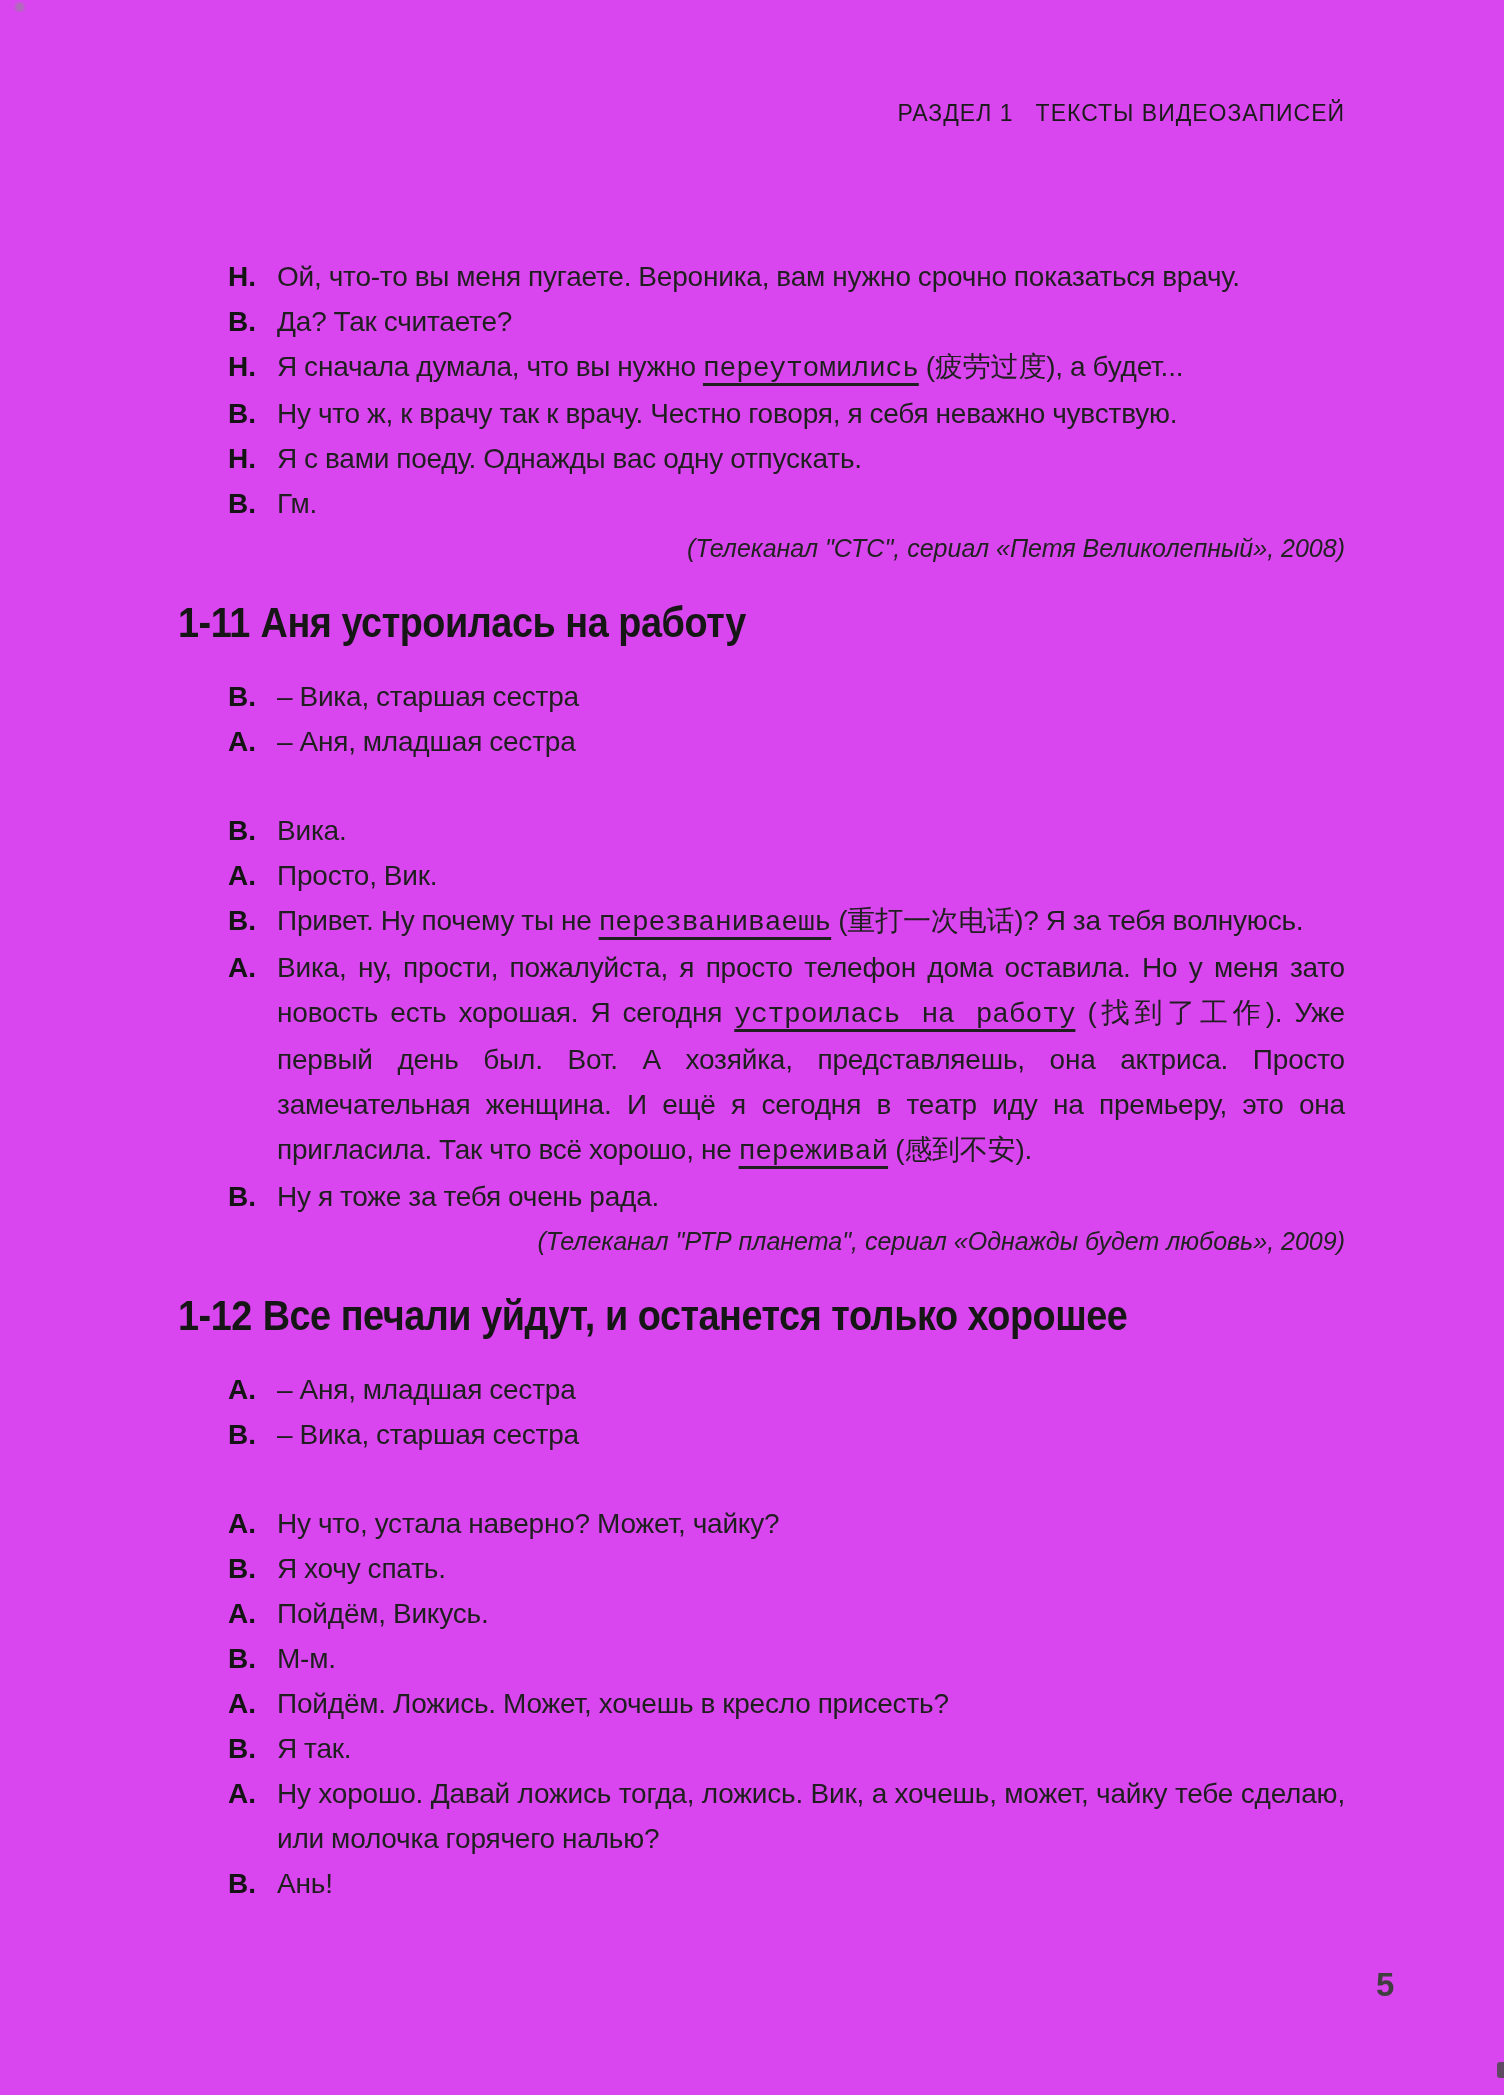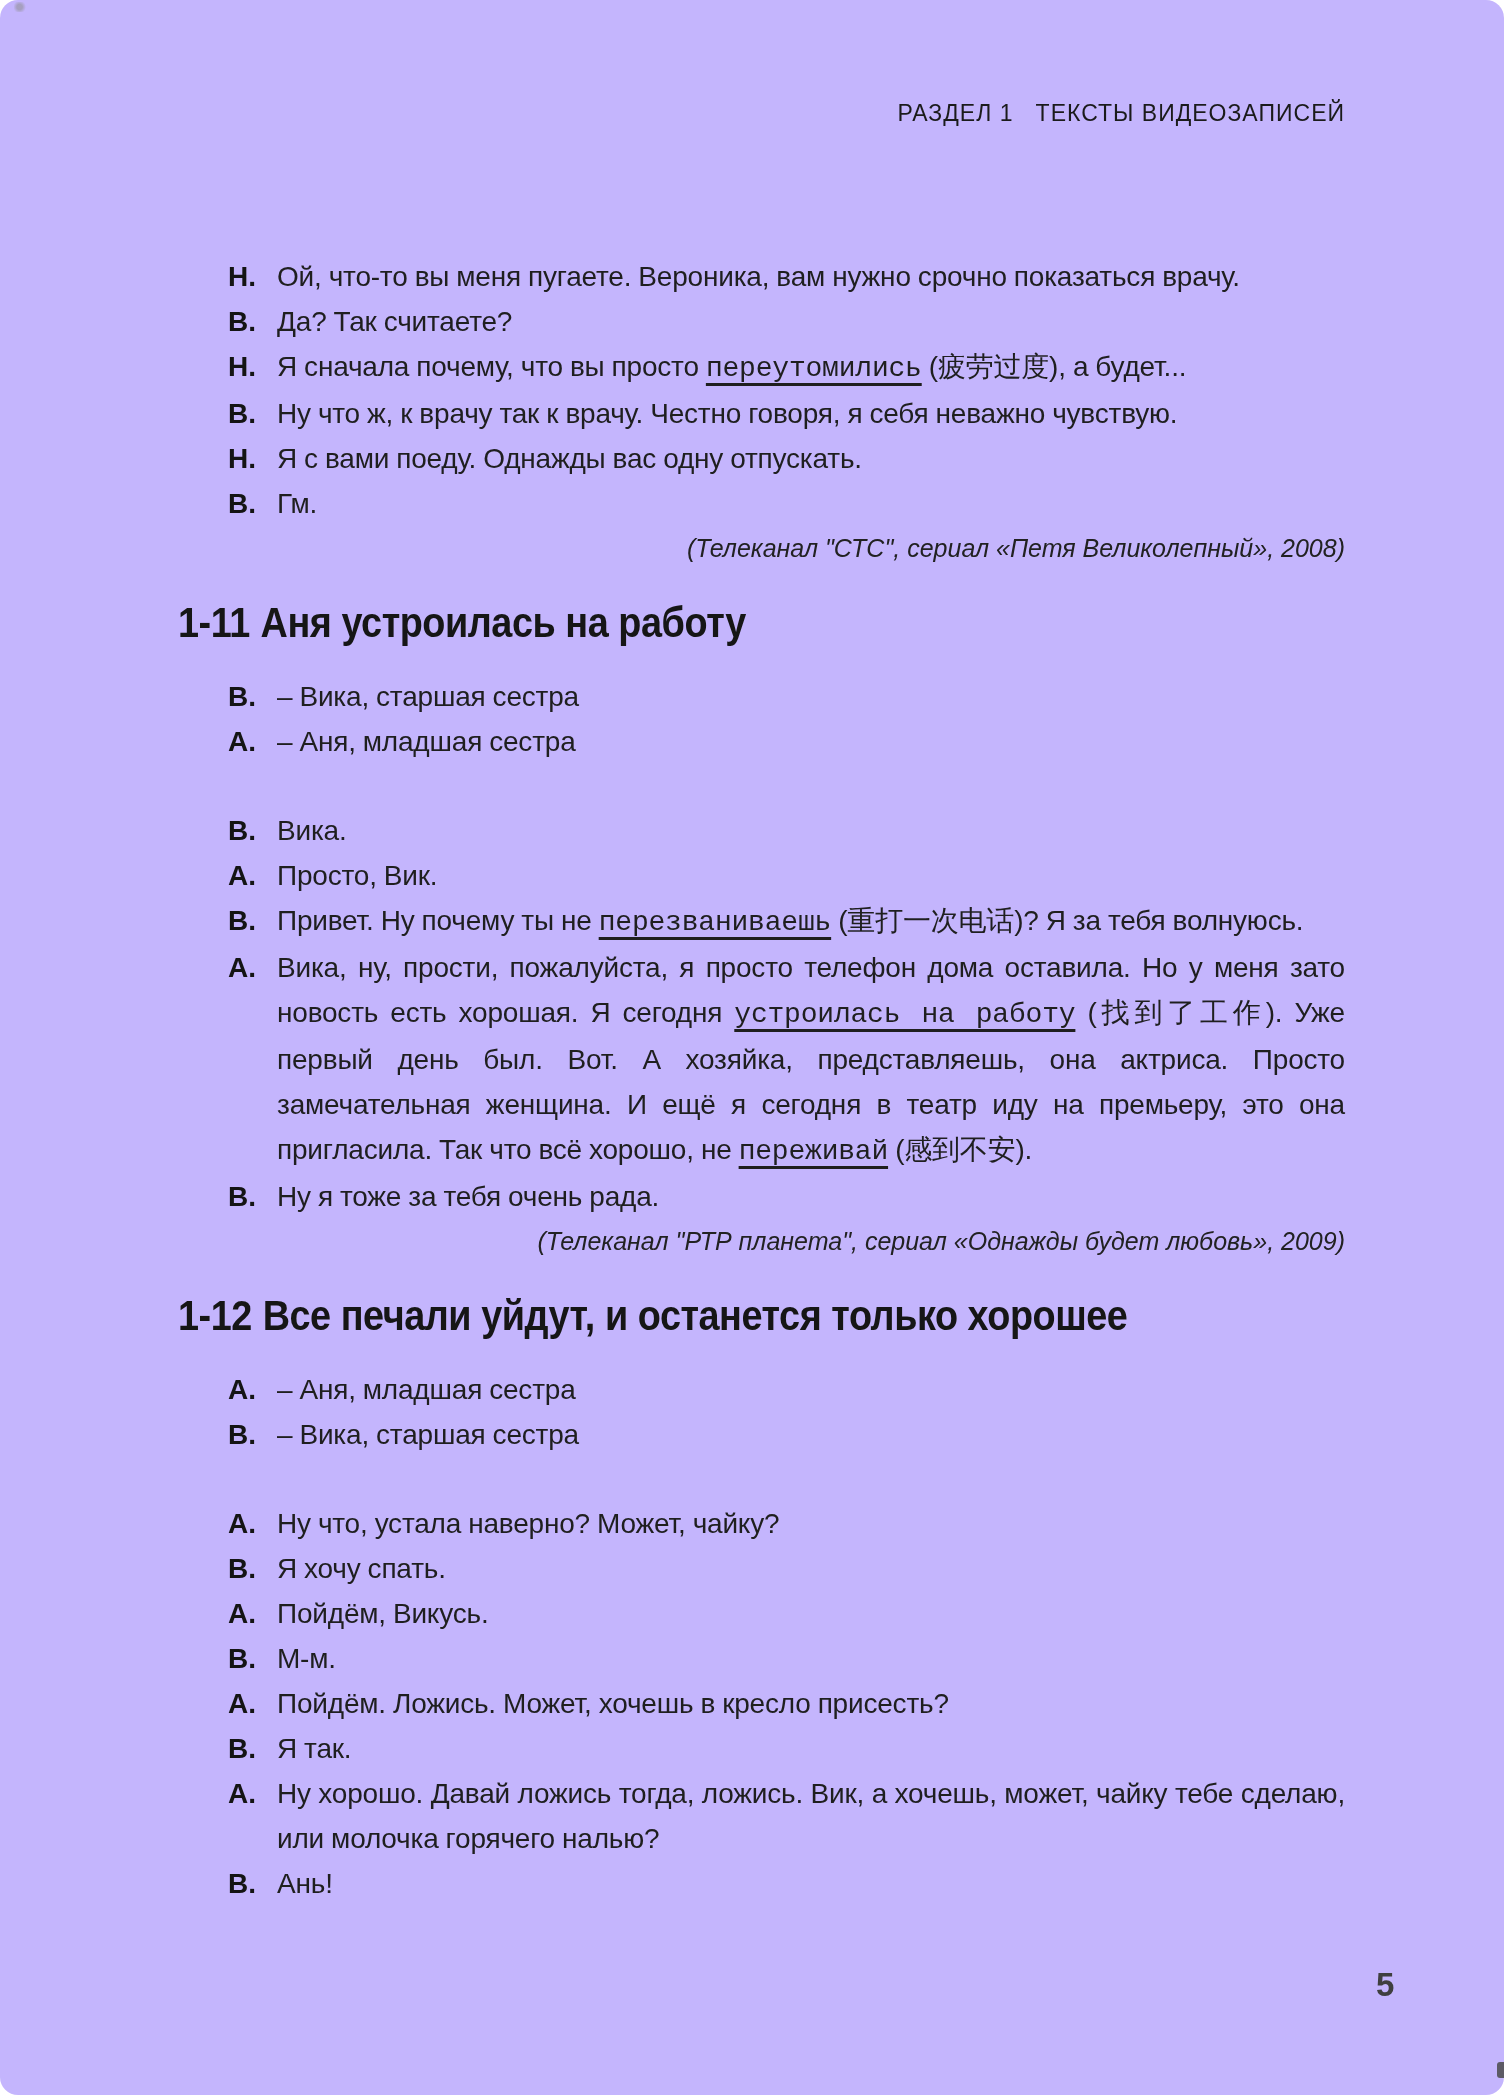--- a/index.html
+++ b/index.html
@@ -1,21 +1,21 @@
 <!DOCTYPE html>
 <html lang="ru"><head>
 <meta charset="utf-8">
 <style>
   html,body{margin:0;padding:0;}
   body{
     width:1504px;height:2095px;position:relative;overflow:hidden;
     background:#ffffff;color:#1f1f1f;
     font-family:"Liberation Sans","DejaVu Sans",sans-serif;
   }
-  .page{position:absolute;inset:0;background:#c4b5fd;border-radius:18px;}
+  .page{position:absolute;inset:0;background:#d946ef;}
   .pg-header{
     position:absolute;top:100px;right:159px;
     font-size:23px;letter-spacing:1px;white-space:pre;color:#1b1b1b;
   }
   main{padding:254px 159px 0 228px;}
   .section-heading{
     margin:30px 0 26px -50px;
     font-size:42px;line-height:50px;font-weight:700;letter-spacing:-0.5px;
     color:#161616;white-space:nowrap;
     transform:scaleX(0.9);transform-origin:0 50%;
@@ -61,21 +61,21 @@
           <div class="line">
             <span class="label">Н.</span>
             <span class="text"><span>Ой, что-то вы меня пугаете. Вероника, вам нужно срочно показаться врачу.</span></span>
           </div>
           <div class="line">
             <span class="label">В.</span>
             <span class="text"><span>Да? Так считаете?</span></span>
           </div>
           <div class="line">
             <span class="label">Н.</span>
-            <span class="text"><span>Я сначала почему, что вы просто </span><span class="ul">переутомились</span><span> (疲劳过度), а будет...</span></span>
+            <span class="text"><span>Я сначала думала, что вы нужно </span><span class="ul">переутомились</span><span> (疲劳过度), а будет...</span></span>
           </div>
           <div class="line">
             <span class="label">В.</span>
             <span class="text"><span>Ну что ж, к врачу так к врачу. Честно говоря, я себя неважно чувствую.</span></span>
           </div>
           <div class="line">
             <span class="label">Н.</span>
             <span class="text"><span>Я с вами поеду. Однажды вас одну отпускать.</span></span>
           </div>
           <div class="line">

